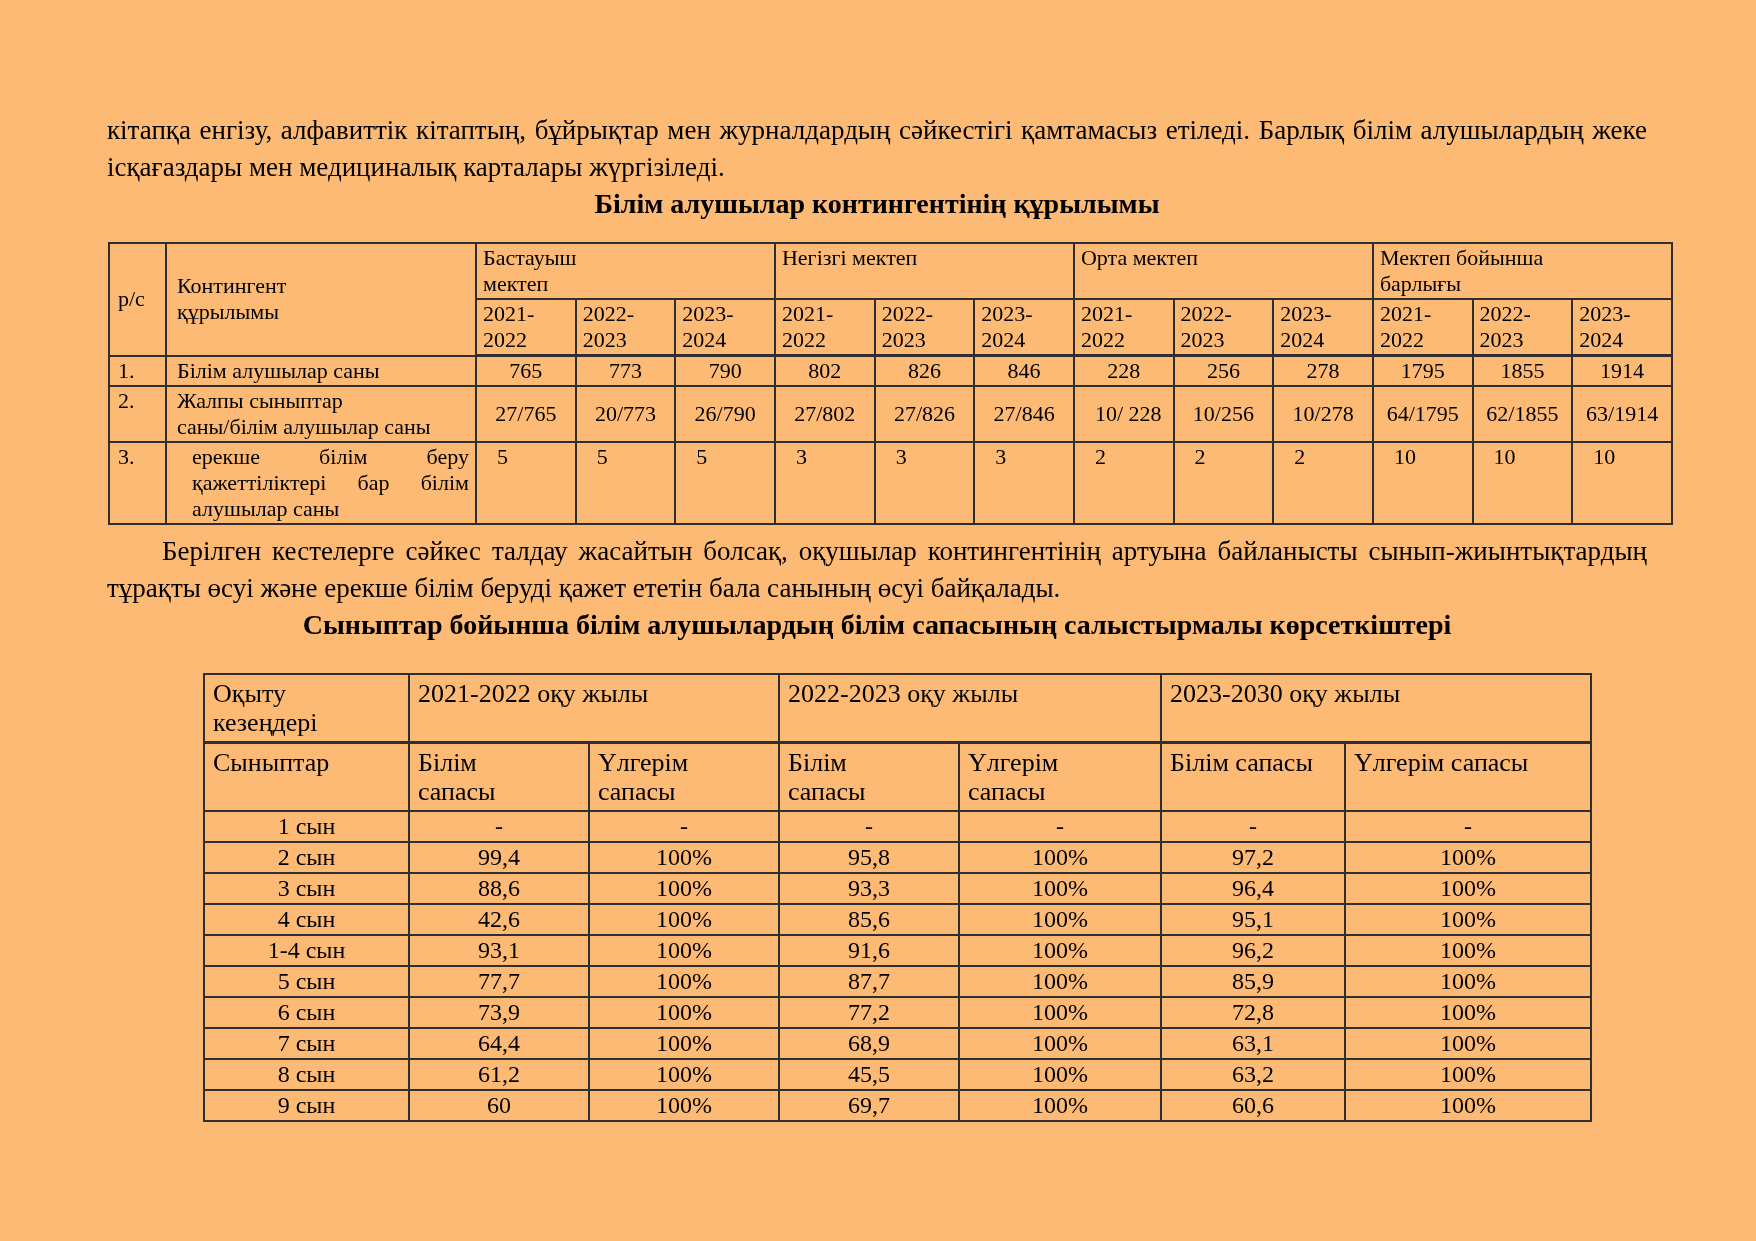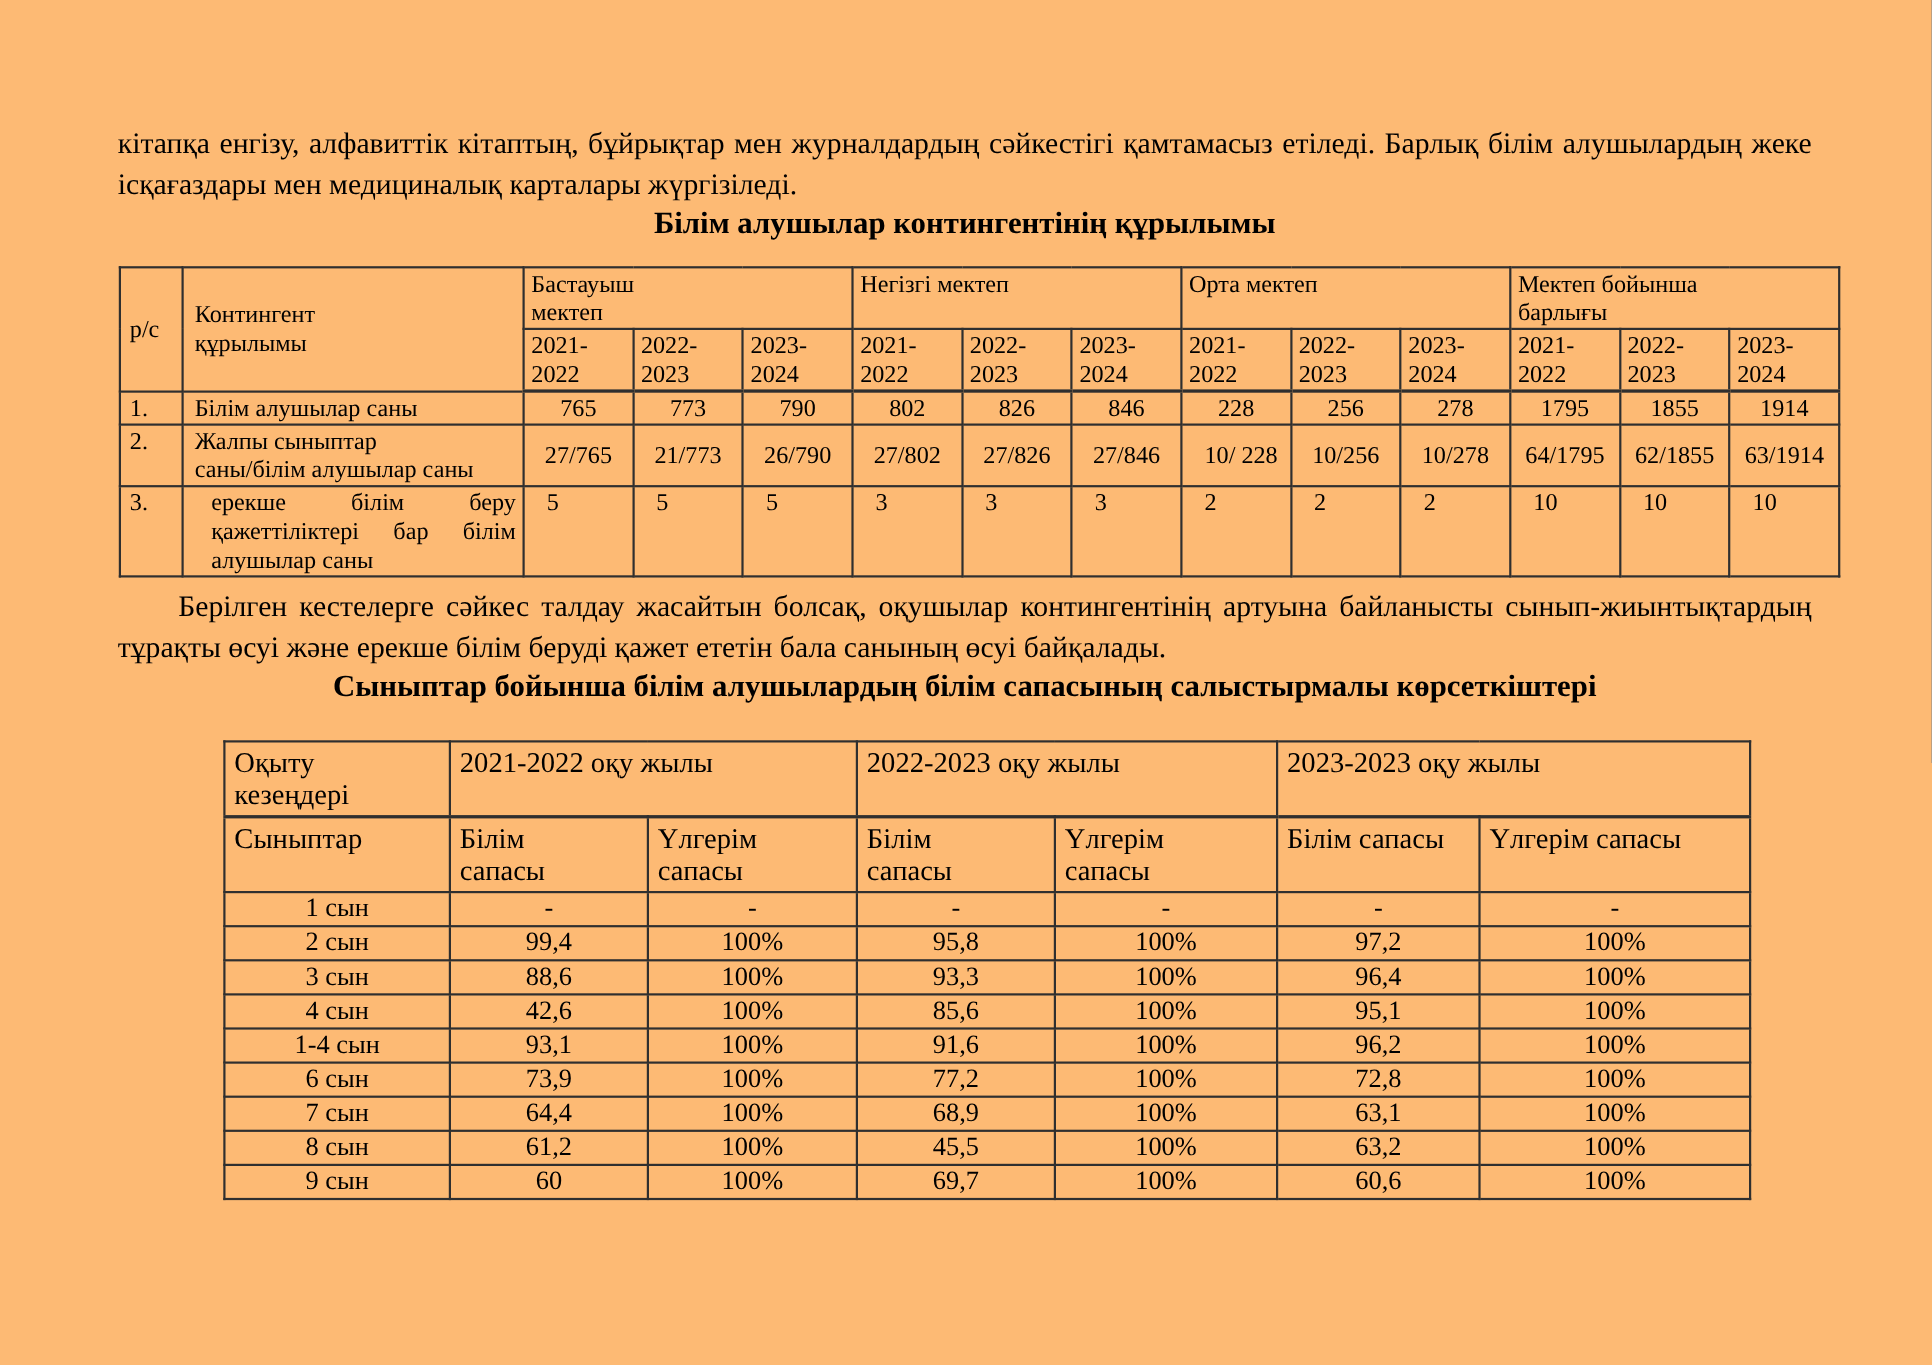--- a/index.html
+++ b/index.html
@@ -153,21 +153,21 @@
         <td class="c">278</td>
         <td class="c">1795</td>
         <td class="c">1855</td>
         <td class="c">1914</td>
       </tr>
       <tr class="r2">
         <td class="num" style="vertical-align:top;">2.</td>
         <td class="rowlabel" style="vertical-align:top;white-space:pre-line;">Жалпы сыныптар
 саны/білім алушылар саны</td>
         <td class="c">27/765</td>
-        <td class="c">21/773</td>
+        <td class="c">20/773</td>
         <td class="c">26/790</td>
         <td class="c">27/802</td>
         <td class="c">27/826</td>
         <td class="c">27/846</td>
         <td class="lv">10/ 228</td>
         <td class="c">10/256</td>
         <td class="c">10/278</td>
         <td class="c">64/1795</td>
         <td class="c">62/1855</td>
         <td class="c">63/1914</td>
@@ -204,21 +204,21 @@
         <col style="width:202px">
         <col style="width:184px">
         <col style="width:246px">
     </colgroup>
     <thead>
       <tr class="h1">
         <th>Оқыту
 кезеңдері</th>
         <th colspan="2">2021-2022 оқу жылы</th>
         <th colspan="2">2022-2023 оқу жылы</th>
-        <th colspan="2">2023-2023 оқу жылы</th>
+        <th colspan="2">2023-2030 оқу жылы</th>
       </tr>
       <tr class="h2">
         <th>Сыныптар</th>
         <th>Білім
 сапасы</th>
         <th>Үлгерім
 сапасы</th>
         <th>Білім
 сапасы</th>
         <th>Үлгерім
@@ -267,20 +267,29 @@
       <tr class="bold">
         <td>1-4 сын</td>
         <td>93,1</td>
         <td>100%</td>
         <td>91,6</td>
         <td>100%</td>
         <td>96,2</td>
         <td>100%</td>
       </tr>
       <tr>
+        <td>5 сын</td>
+        <td>77,7</td>
+        <td>100%</td>
+        <td>87,7</td>
+        <td>100%</td>
+        <td>85,9</td>
+        <td>100%</td>
+      </tr>
+      <tr>
         <td>6 сын</td>
         <td>73,9</td>
         <td>100%</td>
         <td>77,2</td>
         <td>100%</td>
         <td>72,8</td>
         <td>100%</td>
       </tr>
       <tr>
         <td>7 сын</td>

